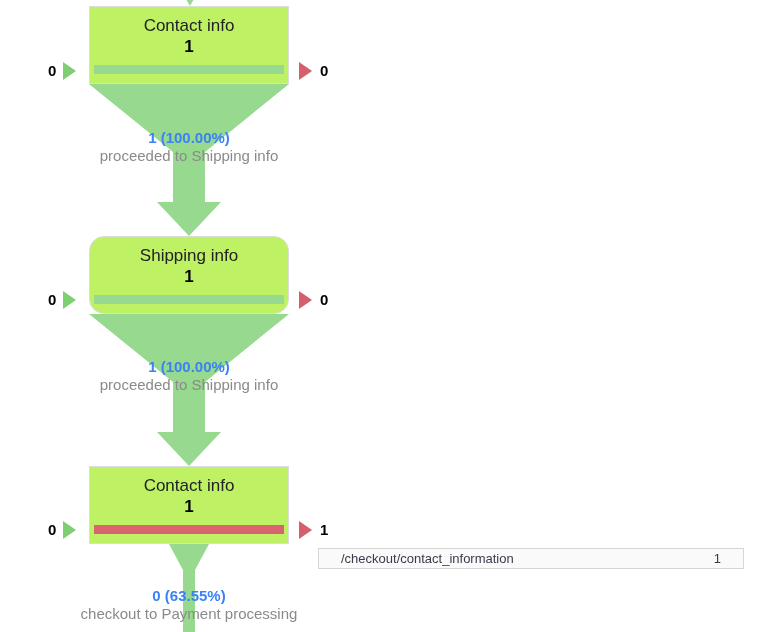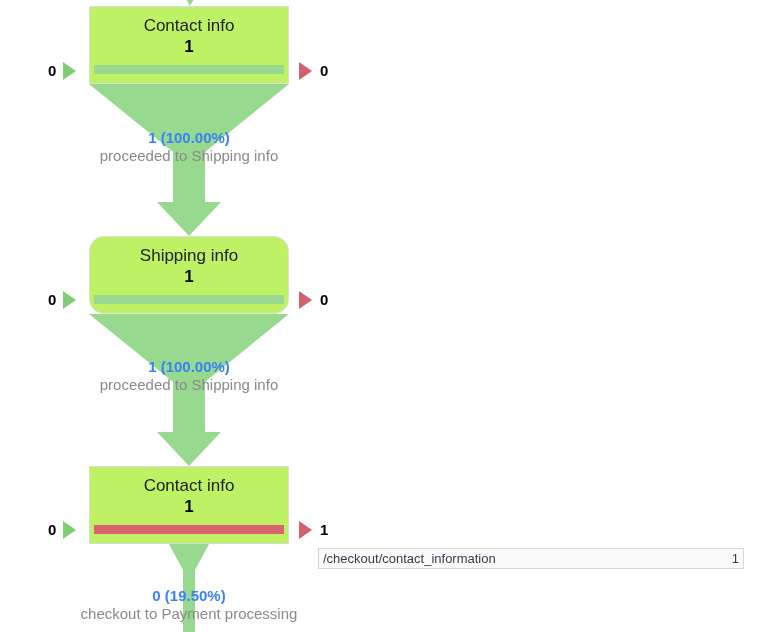--- a/index.html
+++ b/index.html
@@ -140,21 +140,21 @@
     left: 318px;
     top: 548px;
     width: 426px;
     height: 21px;
     box-sizing: border-box;
     background: #fafafa;
     border: 1px solid #d6d6d6;
     display: flex;
     align-items: center;
     justify-content: space-between;
-    padding: 0 4px;
+    padding: 0 22px;
     font-size: 13px;
     color: #3a3a4a;
     z-index: 9;
   }
   #tooltip .tt-label { white-space: nowrap; }
   #tooltip .tt-value { white-space: nowrap; }
 
   
   #top-stub {
     position: absolute;
@@ -237,21 +237,21 @@
     <span class="tri tri-right-red"></span>
     <span class="side-num">1</span>
   </div>
 
   <div class="funnel" style="top:544px;">
     <svg width="200" height="88" viewBox="0 0 200 88">
       <polygon points="80,0 120,0 106,26 106,88 94,88 94,26" fill="#97d98e"></polygon>
     </svg>
   </div>
   <div class="conv" style="top:586px;">
-    <div class="conv-main">0 (19.50%)</div>
+    <div class="conv-main">0 (63.55%)</div>
     <div class="conv-sub">checkout to Payment processing</div>
   </div>
 
   <div id="tooltip">
     <span class="tt-label">/checkout/contact_information</span>
     <span class="tt-value">1</span>
   </div>
 
 </div>
 

